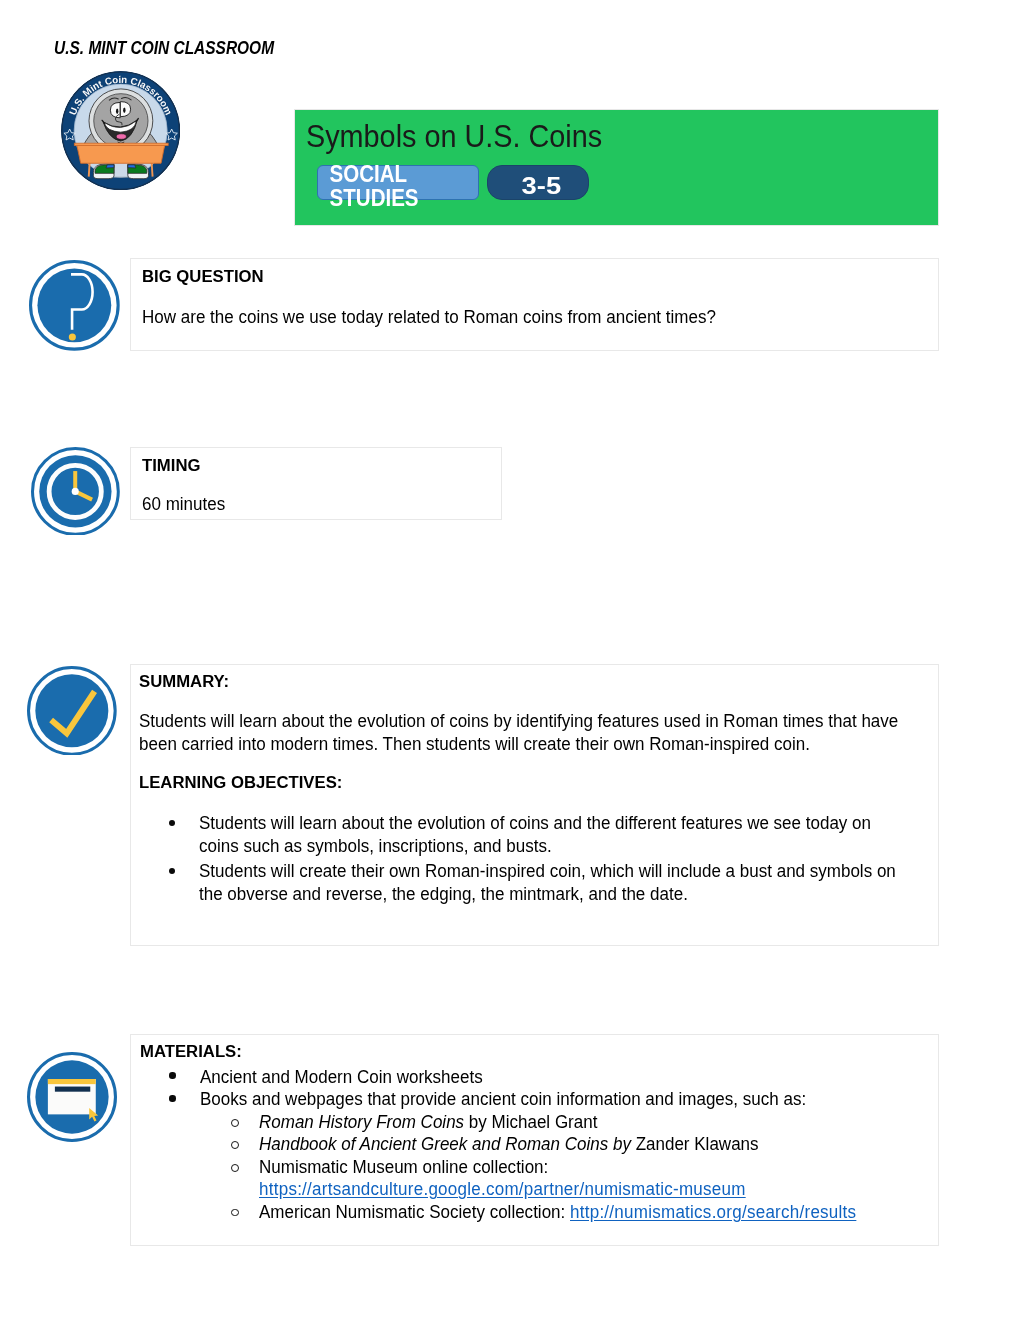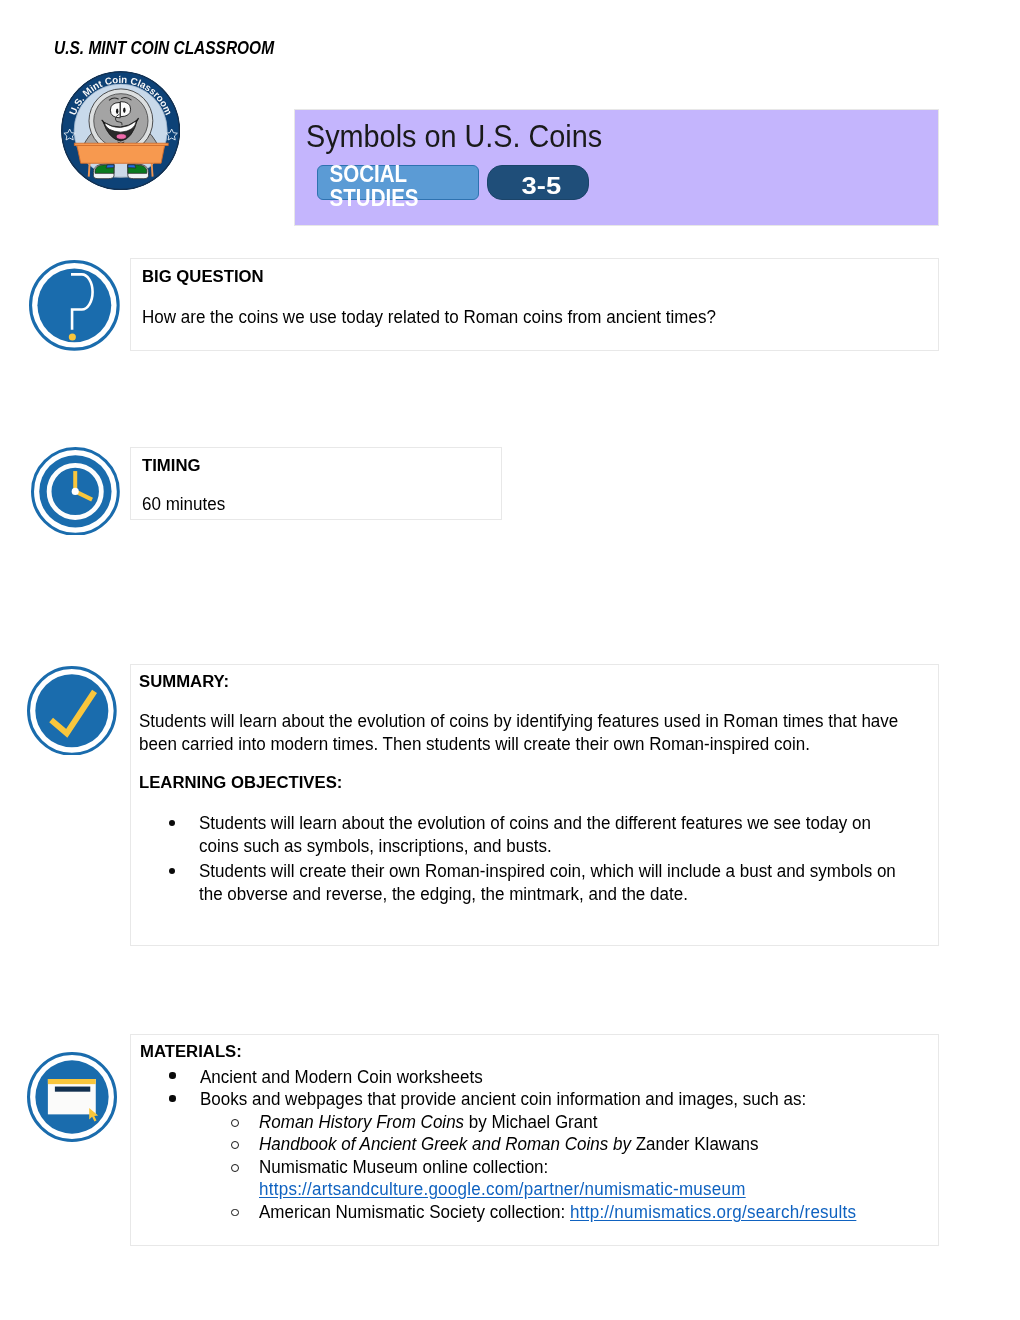--- a/index.html
+++ b/index.html
@@ -10,21 +10,21 @@
   .page{position:absolute;left:0;top:0;width:1020px;height:1320px;}
 
   
   .brand-title{position:absolute;left:53.6px;top:39.2px;font-size:18.1px;font-weight:bold;
     font-style:italic;color:#000;white-space:nowrap;line-height:1;
     transform:scaleX(0.855);transform-origin:0 0;}
   .logo{position:absolute;left:60.7px;top:70.9px;width:119.3px;height:119.3px;}
 
   
   .title-card{position:absolute;left:293.5px;top:108.9px;width:645.3px;height:117.4px;
-    border:1px solid #e7e7e7;box-sizing:border-box;background:#c4b5fd;}
+    border:1px solid #e7e7e7;box-sizing:border-box;background:#22c55e;}
   .title-text{position:absolute;left:11.5px;top:11.6px;font-size:31.9px;font-weight:400;
     color:#1a1a1a;white-space:nowrap;line-height:1;transform:scaleX(0.903);transform-origin:0 0;}
   .badges{position:static;}
   .badge{position:absolute;border-radius:7px;display:flex;align-items:center;justify-content:center;
     color:#fff;font-weight:bold;font-size:24px;box-sizing:border-box;line-height:1;}
   .badge > span{display:block;transform-origin:50% 50%;position:relative;top:3.5px;}
   .badge-subject{left:22.4px;top:55.2px;width:162px;height:35.2px;background:#5b9bd5;border:1.8px solid #2e72b0;border-radius:6px;}
   .badge-subject > span{transform:scaleX(0.855);}
   .badge-grade{left:192.4px;top:55.2px;width:102px;height:35.2px;background:#1f4e79;border:1.8px solid #1b4469;border-radius:15px;padding-left:6px;}
   .badge-grade > span{transform:scaleX(1.14);}

